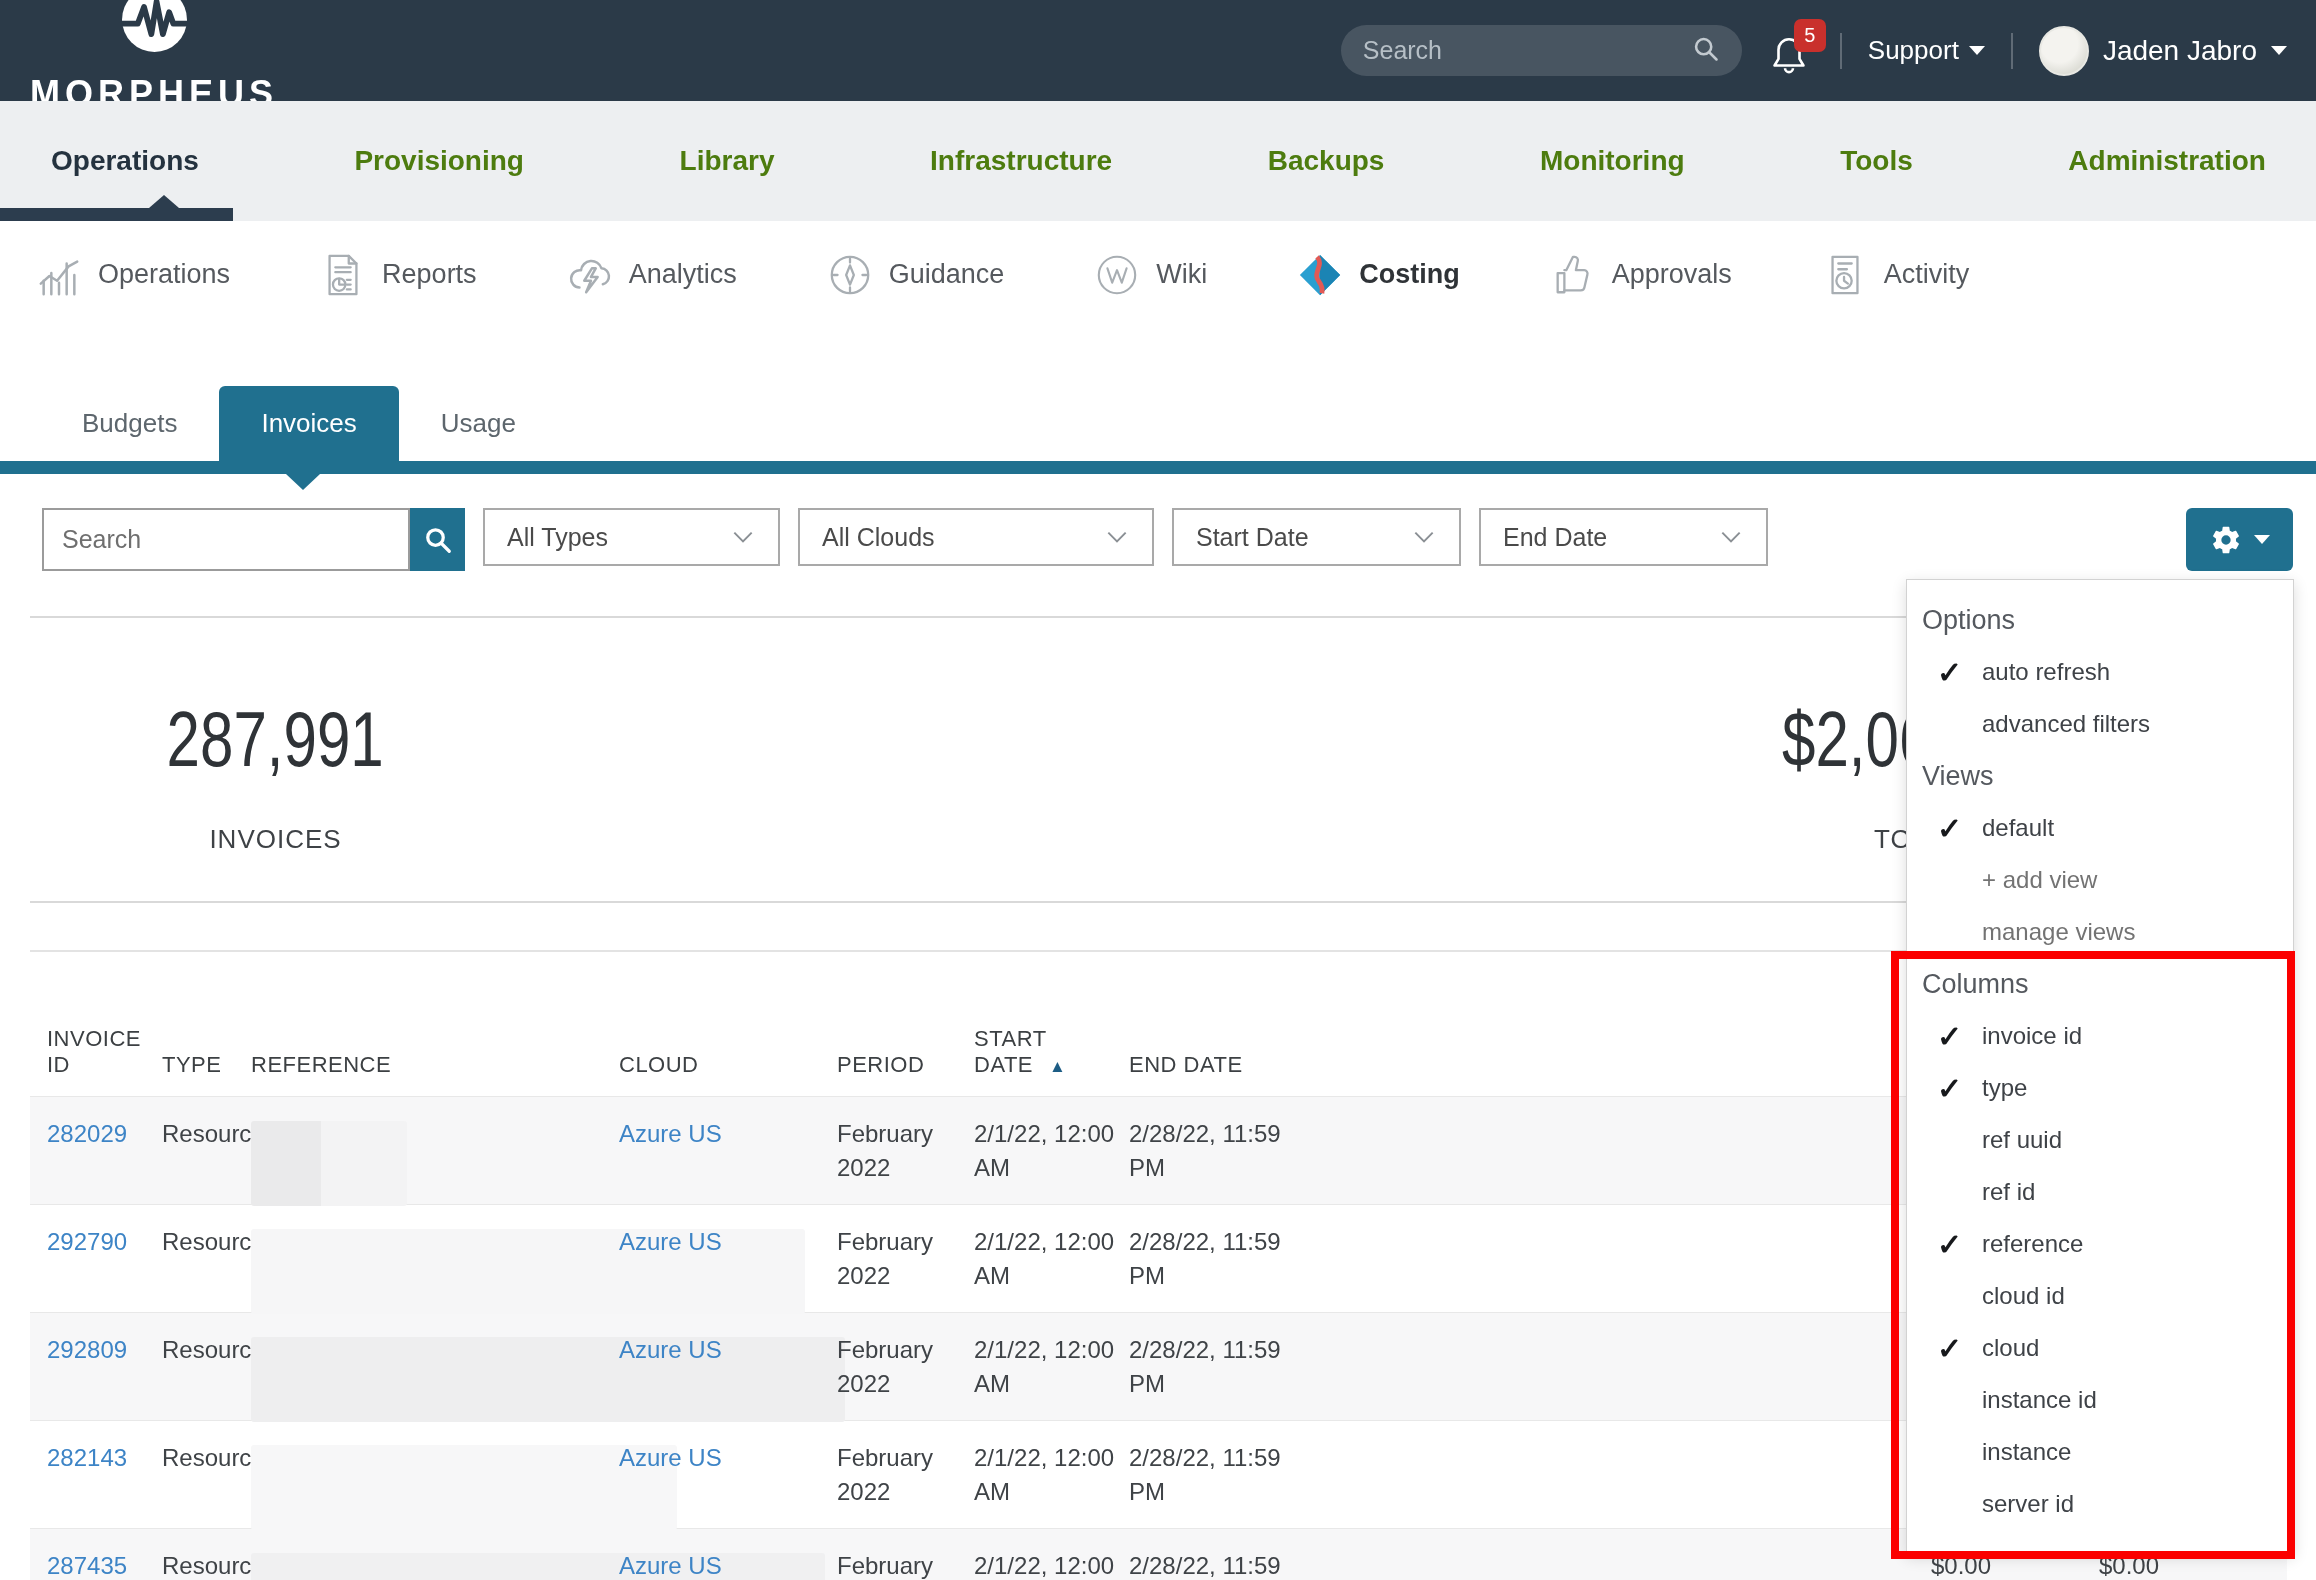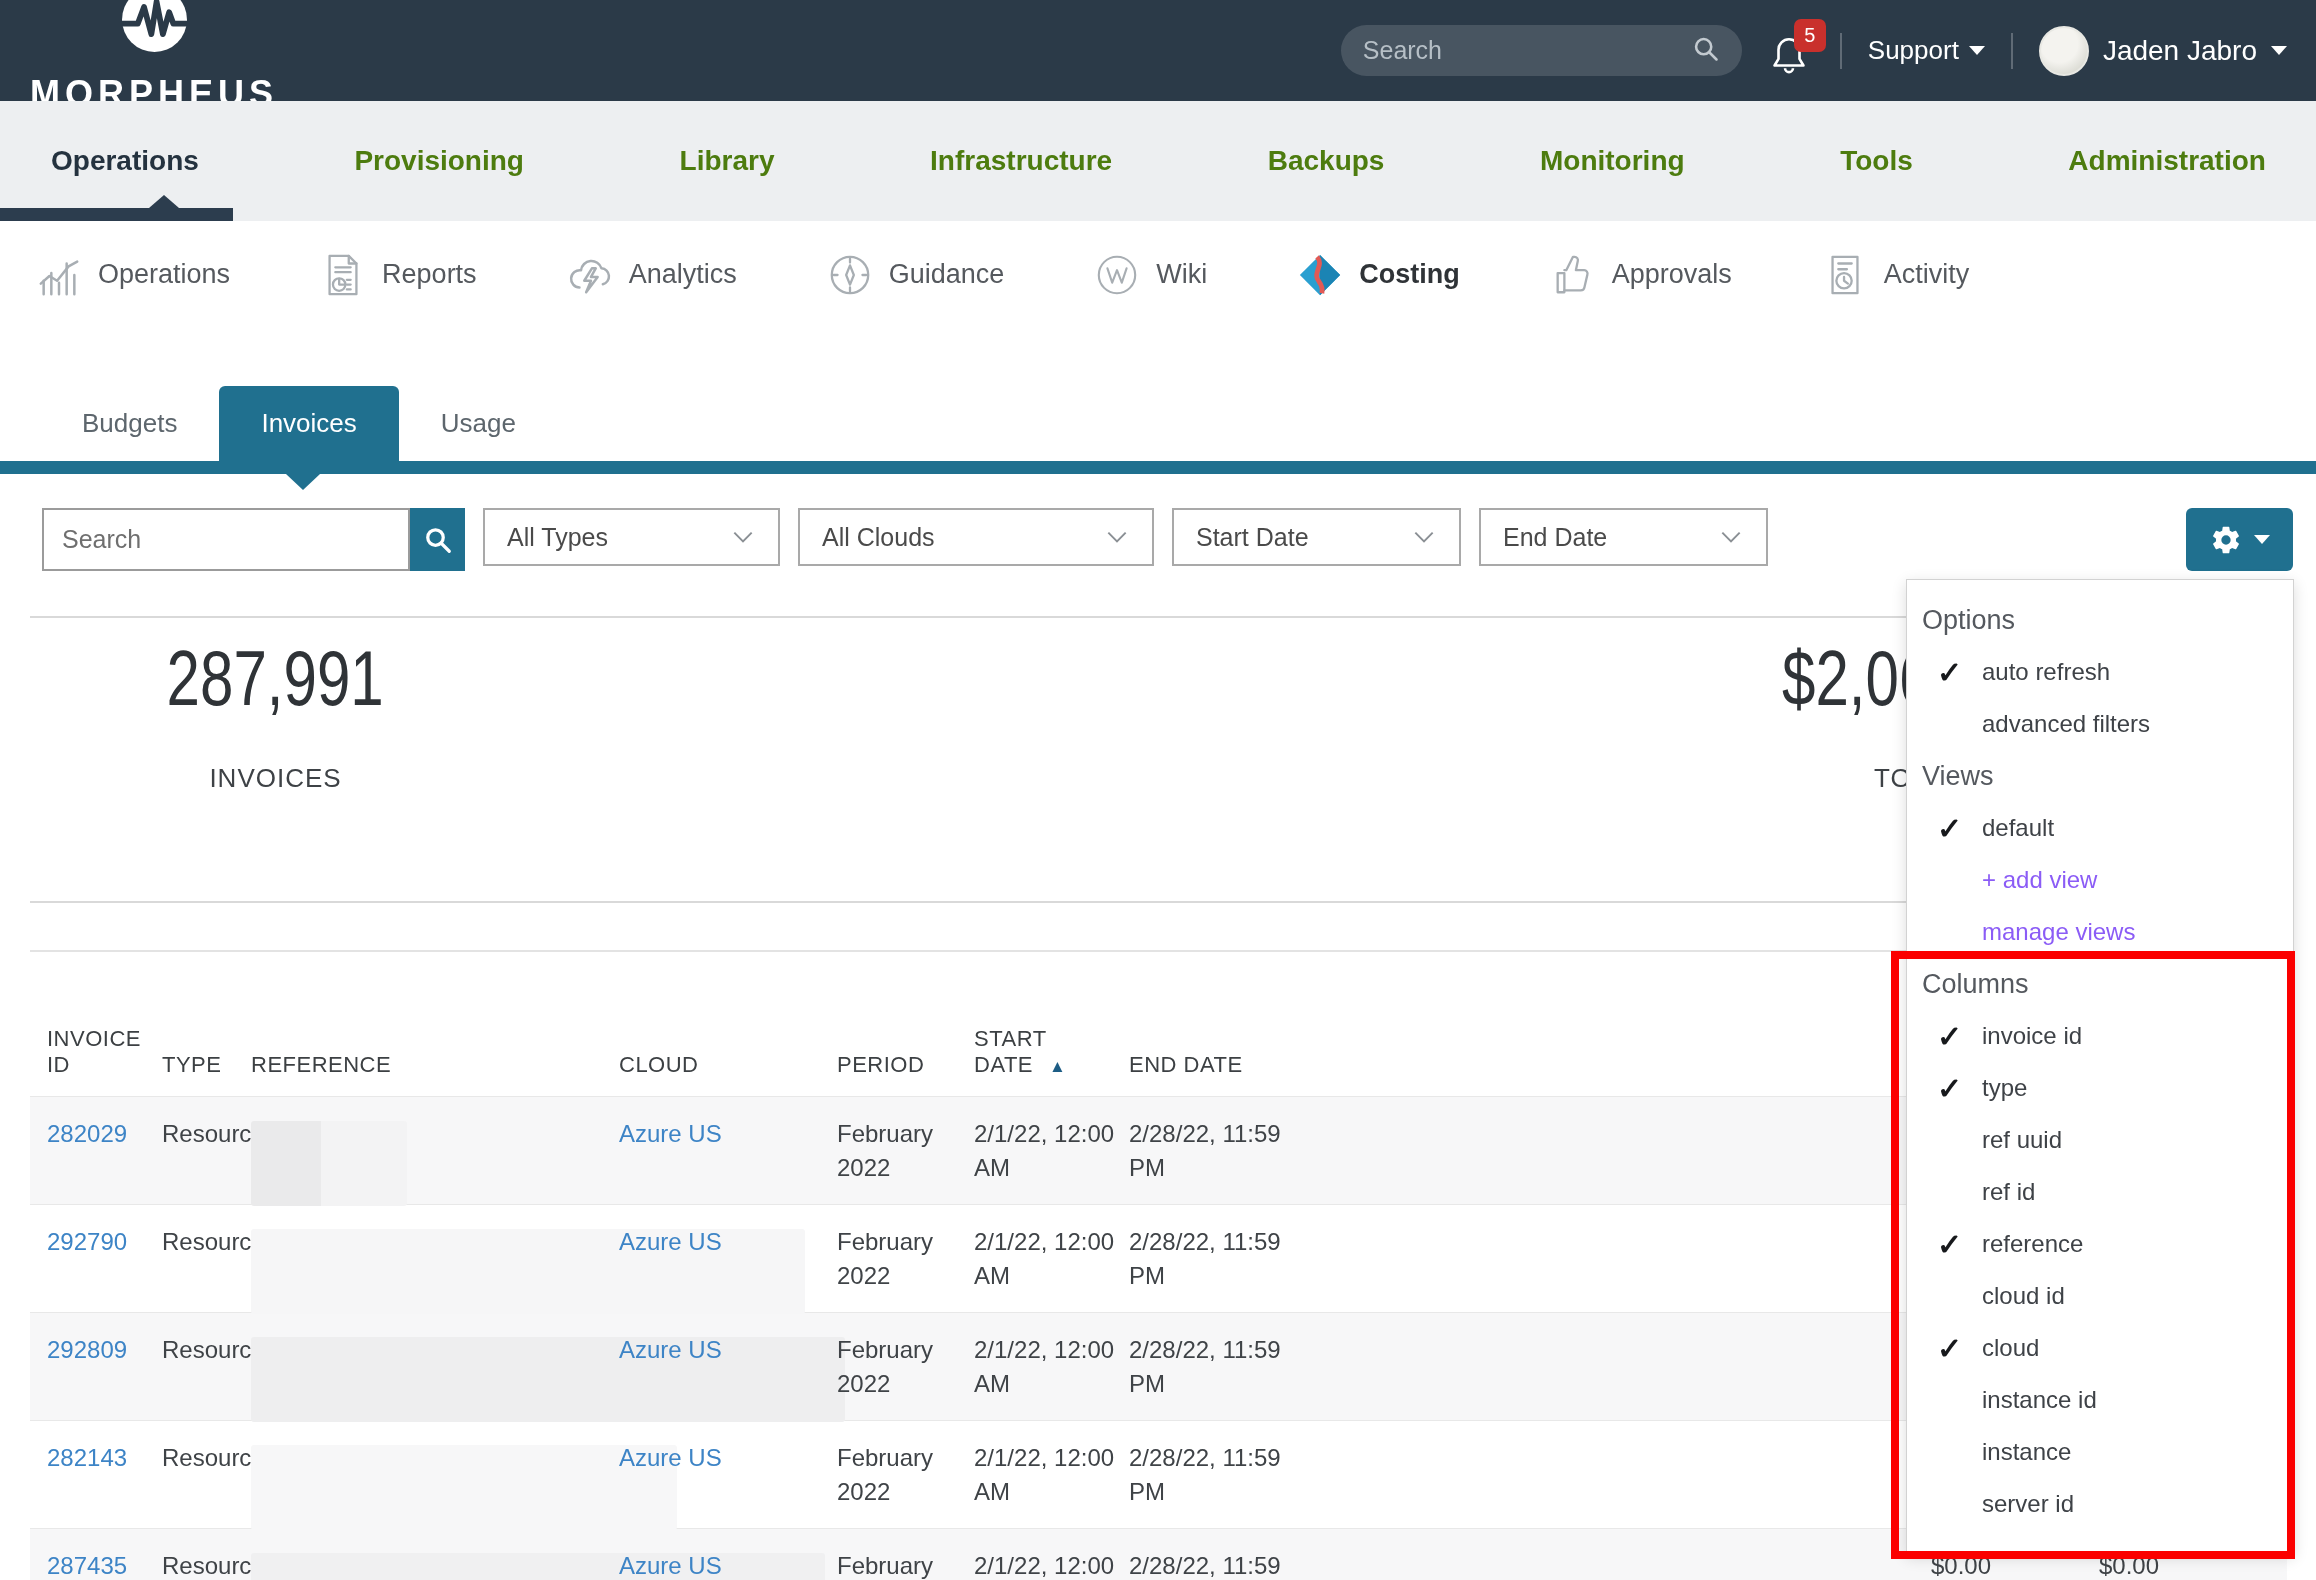--- a/index.html
+++ b/index.html
@@ -80,21 +80,21 @@
   .gear-btn { position:absolute; right:0; top:0; width:107px; height:63px; background:#20708f;
               border:none; border-radius:6px; cursor:pointer; display:flex; align-items:center;
               justify-content:center; gap:12px; }
   .gear-btn svg { width:32px; height:32px; }
   .gear-caret { width:0; height:0; border-left:8px solid transparent; border-right:8px solid transparent;
                 border-top:9px solid #fff; }
 
   
   .stats { position:absolute; top:616px; left:30px; width:2257px; height:287px;
            border-top:2px solid #d9d9d9; border-bottom:2px solid #d9d9d9; }
-  .stat { position:absolute; top:16px; }
+  .stat { position:absolute; top:0; padding-top:77px; }
   .stat-value { font-size:77px; font-weight:300; color:#2f3337; display:inline-block;
                 transform:scaleX(.78); transform-origin:center; white-space:nowrap; }
   .stat-label { margin-top:40px; font-size:26px; color:#3e4246; letter-spacing:1px; }
   .stat-1 { left:77px;  width:337px; text-align:center; }
   .stat-2 { left:550px; width:396px; text-align:center; }
   .stat-3 { left:1752px; width:535px; text-align:left; }
   .stat-3 .stat-value { transform-origin:left; }
   .stat-3 .stat-label { padding-left:92px; }
 
   
@@ -120,21 +120,21 @@
 
   
   .options-panel { position:absolute; left:1906px; top:579px; width:388px; height:975px;
                    background:#fff; border:1px solid #d2d2d2; box-shadow:0 4px 14px rgba(0,0,0,.14);
                    overflow:hidden; padding-top:14px; z-index:5; }
   .menu-title { height:52px; display:flex; align-items:center; padding-left:15px;
                 font-size:27px; color:#55595f; }
   .menu-item { height:52px; display:flex; align-items:center; padding-left:75px;
                font-size:24px; color:#3e4247; position:relative; cursor:pointer; }
   .menu-item .check { position:absolute; left:30px; font-size:30px; font-weight:700; color:#17191c; }
-  .menu-item.link-item { color:#8b5cf6; }
+  .menu-item.link-item { color:#737373; }
   .red-highlight { position:absolute; left:1891px; top:951px; width:404px; height:608px;
                    border:8px solid #fb0000; z-index:10; pointer-events:none; }
 </style>
 </head>
 <body>
 
 <div class="page">
 
   <header class="topbar">
     <div class="brand">

